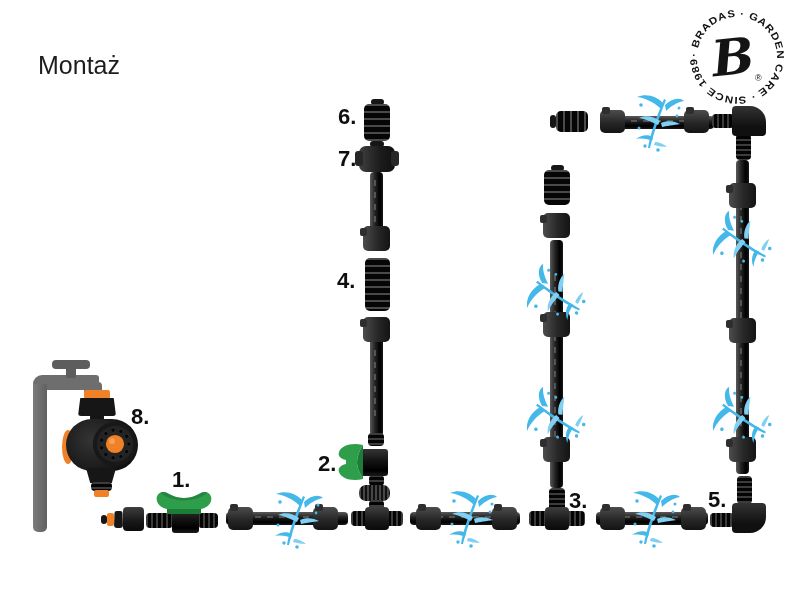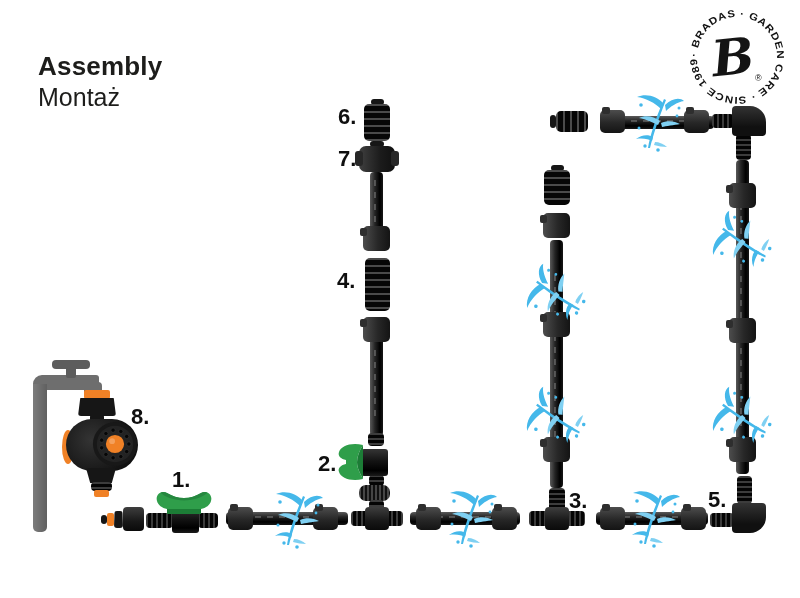--- a/index.html
+++ b/index.html
@@ -69,21 +69,20 @@
           <circle cx="46" cy="18" r="1.5"></circle>
         <circle cx="6" cy="38" r="1.5"></circle>
           <circle cx="44" cy="26" r="1.4"></circle>
         <circle cx="12" cy="56" r="1.7"></circle>
           <circle cx="25" cy="60" r="1.8"></circle>
       </g>
     </symbol>
   </svg>
 
   <div class="abs" style="left:38px;top:50px">
-    <div class="title">Assembly</div>
     <div class="subtitle">Montaż</div>
   </div>
 
   <svg class="abs" style="left:684px;top:4px" width="106" height="106" viewBox="0 0 106 106">
     <defs>
         <path id="ringPath" d="M 13,53 a 40,40 0 1,1 80,0 a 40,40 0 1,1 -80,0"></path>
       </defs>
     <text font-family="Liberation Sans, sans-serif" font-size="10" font-weight="700" letter-spacing="0.6" fill="#111">
       <textPath href="#ringPath" startOffset="0" textLength="250" lengthAdjust="spacingAndGlyphs">· BRADAS · GARDEN CARE · SINCE 1989 </textPath>
     </text>

